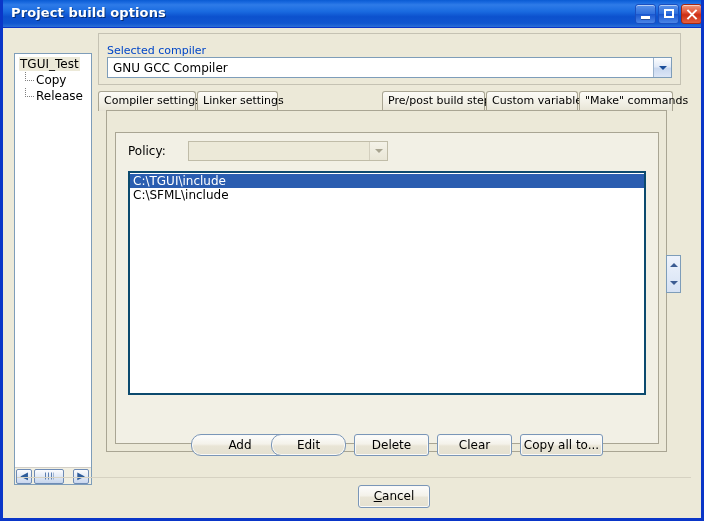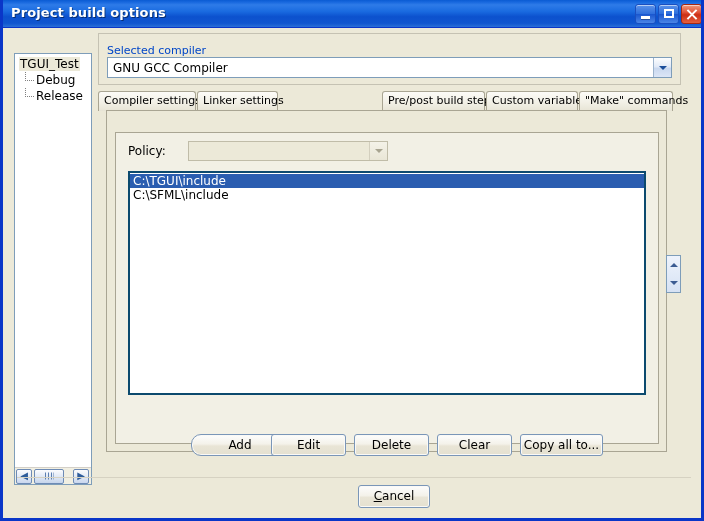--- a/index.html
+++ b/index.html
@@ -290,21 +290,21 @@
       <div class="win-btn max"></div>
       <div class="win-btn close"></div>
     </div>
   </div>
 
   <div class="tree-panel">
     <div class="tree-item tree-root">
       <span class="lbl">TGUI_Test</span>
     </div>
     <div class="tree-item tree-child">
-      <span>Debug</span>
+      <span>Copy</span>
     </div>
     <div class="tree-item tree-child">
       <span>Release</span>
     </div>
     <div class="tree-hscroll">
       <div class="sb-arrow">
           <span>◀</span>
         </div>
       <div class="sb-thumb"></div>
       <div class="sb-arrow" style="margin-left:8px">
@@ -347,21 +347,21 @@
         </div>
       </div>
     </div>
 
     <div class="spin">
       <div class="up"></div>
       <div class="down"></div>
     </div>
 
     <div class="btn" style="left:93px; top:401px; width:98px; height:22px; line-height:20px;border-radius:10px;">Add</div>
-    <div class="btn" style="left:173px; top:401px; width:75px; height:22px; line-height:20px;">Edit</div>
+    <div class="btn" style="left:173px; top:401px; width:75px; height:22px; line-height:20px;border-radius:10px;">Edit</div>
     <div class="btn" style="left:256px; top:401px; width:75px; height:22px; line-height:20px;">Delete</div>
     <div class="btn" style="left:339px; top:401px; width:75px; height:22px; line-height:20px;">Clear</div>
     <div class="btn" style="left:422px; top:401px; width:83px; height:22px; line-height:20px;">Copy all to...</div>
   </div>
 
   <div class="sep"></div>
 
   <div class="btn" style="left:355px; top:485px; width:72px; height:23px; line-height:21px;">
     <span class="u">C</span><span>ancel</span>
   </div>

